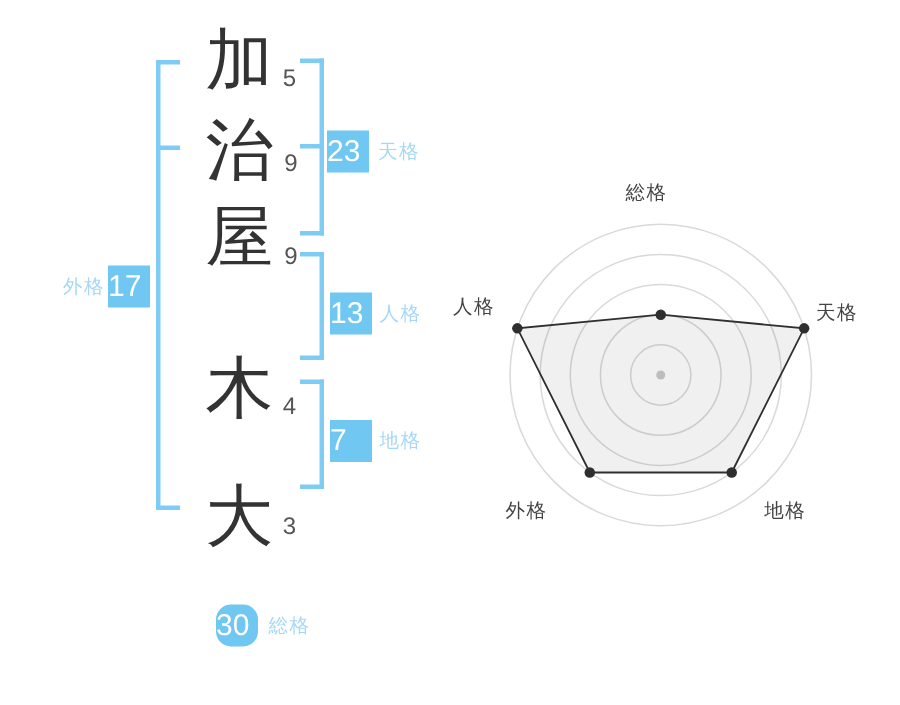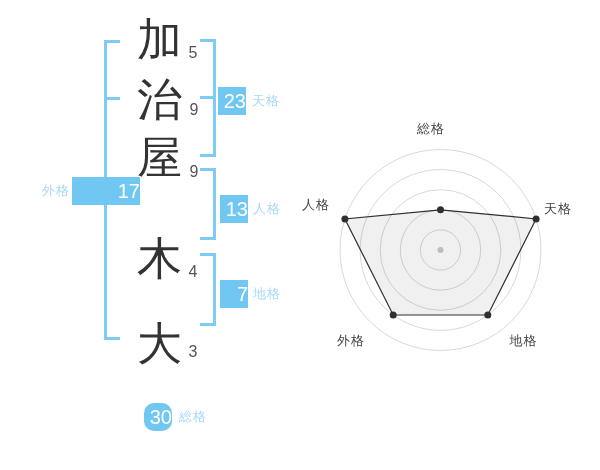--- a/index.html
+++ b/index.html
@@ -42,26 +42,26 @@
   .bv-chi { top: 253px; height: 73px; }
   .bt-right { left: 200px; width: 16px; }
   .bt-ten1 { top: 39px; } .bt-ten2 { top: 96px; } .bt-ten3 { top: 154px; }
   .bt-jin1 { top: 168px; } .bt-jin2 { top: 237px; }
   .bt-chi1 { top: 253px; } .bt-chi2 { top: 323px; }
 
   
   .badge {
     position: absolute; width: 28px; height: 28px;
     background: var(--badge-blue, #70c7f2);
-    color: #fff; font-size: 20px; line-height: 28px; text-align: right;
+    color: #fff; font-size: 20px; line-height: 28px; text-align: left;
   }
   .badge-ten { left: 218px; top: 87px; }
   .badge-jin { left: 220px; top: 195px; }
   .badge-chi { left: 220px; top: 280px; }
-  .badge-gai { left: 72px;  top: 177px; padding-left: 40px; }
+  .badge-gai { left: 72px;  top: 177px; }
   .badge-sou { left: 144px; top: 403px; border-radius: 10px; }
 
   .badge-label {
     position: absolute; font-size: 13px; line-height: 14px;
     color: var(--label-blue, #a6d8f6); letter-spacing: 1px; white-space: nowrap;
   }
   .bl-ten { left: 252px; top: 94px; }
   .bl-jin { left: 253px; top: 202px; }
   .bl-chi { left: 253px; top: 287px; }
   .bl-gai { left: 42px;  top: 184px; }

